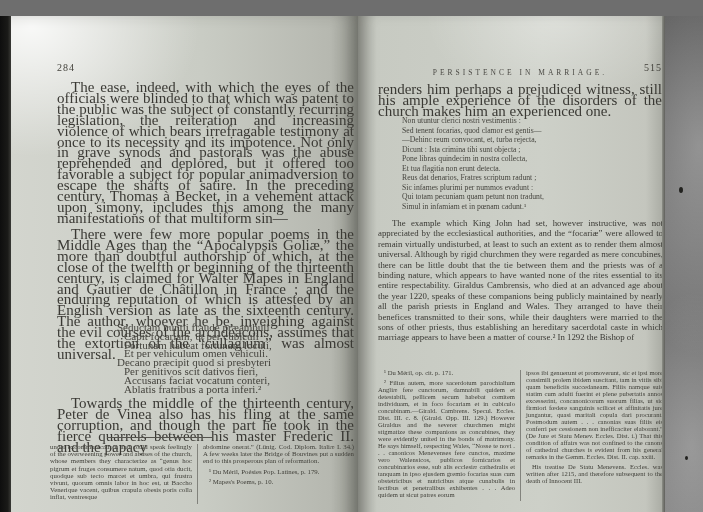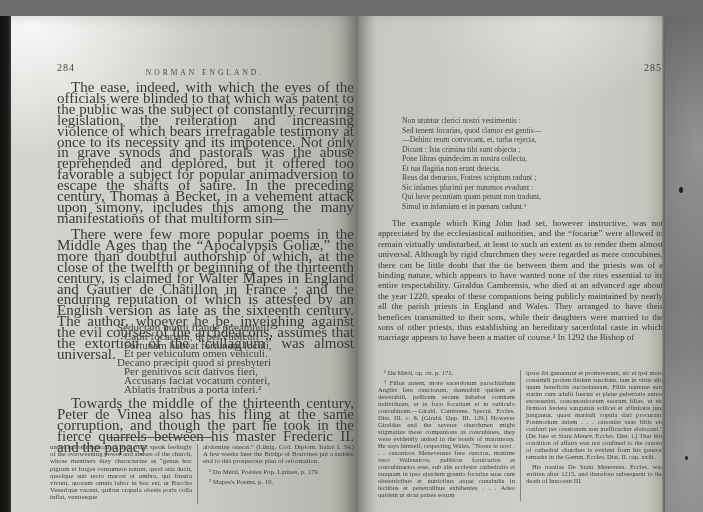--- a/index.html
+++ b/index.html
@@ -87,21 +87,20 @@
 </style>
 </head>
 <body>
 
 <div class="photo">
 
   <div class="spread">
 
     <div class="page page-left">
       <div class="pagenum pl-num">284</div>
-      <div class="runhead pl-head">NORMAN ENGLAND.</div>
 
       <p class="body-para indent pl-p1">The ease, indeed, with which the eyes of the officials were blinded to that which was patent to the public was the subject of constantly recurring legislation, the reiteration and increasing violence of which bears irrefragable testimony at once to its necessity and its impotence. Not only in grave synods and pastorals was the abuse reprehended and deplored, but it offered too favorable a subject for popular animadversion to escape the shafts of satire. In the preceding century, Thomas à Becket, in a vehement attack upon simony, includes this among the many manifestations of that multiform sin—</p>
 
 
       <p class="body-para indent pl-p2">There were few more popular poems in the Middle Ages than the “Apocalypsis Goliæ,” the more than doubtful authorship of which, at the close of the twelfth or beginning of the thirteenth century, is claimed for Walter Mapes in England and Gautier de Châtillon in France ; and the enduring reputation of which is attested by an English version as late as the sixteenth century. The author, whoever he be, inveighing against the evil courses of the archdeacons, assumes that the extortion of the “cullagium” was almost universal.</p>
 
       <div class="verse pl-v2">
           <div class="verse-line">Seductam nuntii fraude præambuli</div>
           <div class="verse-line">Capit focariam, ut per cubiculi</div>
           <div class="verse-line">Fortunam habeat fortunam loculi,</div>
@@ -123,33 +122,35 @@
         <div class="fndivider"></div>
         <div class="fncol fncol-r">
           <p>abdomine onerat.” (Lünig. Cod. Diplom. Italiæ I. 34.)  A few weeks later the Bridge of Bouvines put a sudden end to this prosperous plan of reformation.</p>
           <p class="fn-indent">¹ Du Méril, Poésies Pop. Latines, p. 179.</p>
           <p class="fn-indent">² Mapes's Poems, p. 10.</p>
         </div>
       </div>
     </div>
 
     <div class="page page-right">
-      <div class="pagenum pr-num">285</div>
+      <div class="pagenum pr-num">515</div>
+      <div class="runhead pr-head">PERSISTENCE IN MARRIAGE.</div>
 
+      <p class="body-para pr-p1">renders him perhaps a prejudiced witness, still his ample experience of the disorders of the church makes him an experienced one.</p>
 
       <div class="verse pr-v1">
           <div class="verse-line">Non utuntur clerici nostri vestimentis :</div>
           <div class="verse-line">Sed tenent focarias, quod clamor est gentis—</div>
           <div class="verse-line">—Dehinc reum convocant, et, turba rejecta,</div>
           <div class="verse-line">Dicunt : Ista crimina tibi sunt objecta ;</div>
           <div class="verse-line">Pone libras quindecim in nostra collecta,</div>
           <div class="verse-line">Et tua flagitia non erunt detecta.</div>
           <div class="verse-line">Reus dat denarios, Fratres scriptum radunt ;</div>
           <div class="verse-line">Sic infames plurimi per nummos evadunt :</div>
-          <div class="verse-line">Qui have pecuniam quam petunt non tradunt,</div>
+          <div class="verse-line">Qui totam pecuniam quam petunt non tradunt,</div>
           <div class="verse-line">Simul in infamiam et in pœnam cadunt.¹</div>
         </div>
 
       <p class="body-para indent pr-p2">The example which King John had set, however instructive, was not appreciated by the ecclesiastical authorities, and the “focariæ” were allowed to remain virtually undisturbed, at least to such an extent as to render them almost universal.  Although by rigid churchmen they were regarded as mere concubines, there can be little doubt that the tie between them and the priests was of a binding nature, which appears to have wanted none of the rites essential to its entire respectability.  Giraldus Cambrensis, who died at an advanced age about the year 1220, speaks of these companions being publicly maintained by nearly all the parish priests in England and Wales.  They arranged to have their benefices transmitted to their sons, while their daughters were married to the sons of other priests, thus establishing an hereditary sacerdotal caste in which marriage appears to have been a matter of course.²  In 1292 the Bishop of</p>
 
       <div class="fncols pr-fn">
         <div class="fncol fncol-l">
           <p class="fn-indent">¹ Du Méril, op. cit. p. 171.</p>
           <p class="fn-indent">² Filius autem, more sacerdotum parochialium Angliæ fere cunctorum, damnabili quidem et detestabili, pellicem secum habebat comitem individuam, et in foco focariam et in cubiculo concubinam.—Girald. Cambrens. Specul. Eccles. Dist. III. c. 8. (Girald. Opp. III. 129.)  However Giraldus and the severer churchmen might stigmatize these companions as concubines, they were evidently united in the bonds of matrimony.  He says himself, respecting Wales, “Nosse te novi . . . canonicos Menevenses fere cunctos, maxime vero Walensicos, publicos fornicarios et concubinarios esse, sub alis ecclesiæ cathedralis et tanquam in ipso ejusdem gremio focarias suas cum obstetricibus et nutricibus atque cunabulis in lectibus et penetralibus exhibentes . . . Adeo quidem ut sicut patres eorum</p>
         </div>

